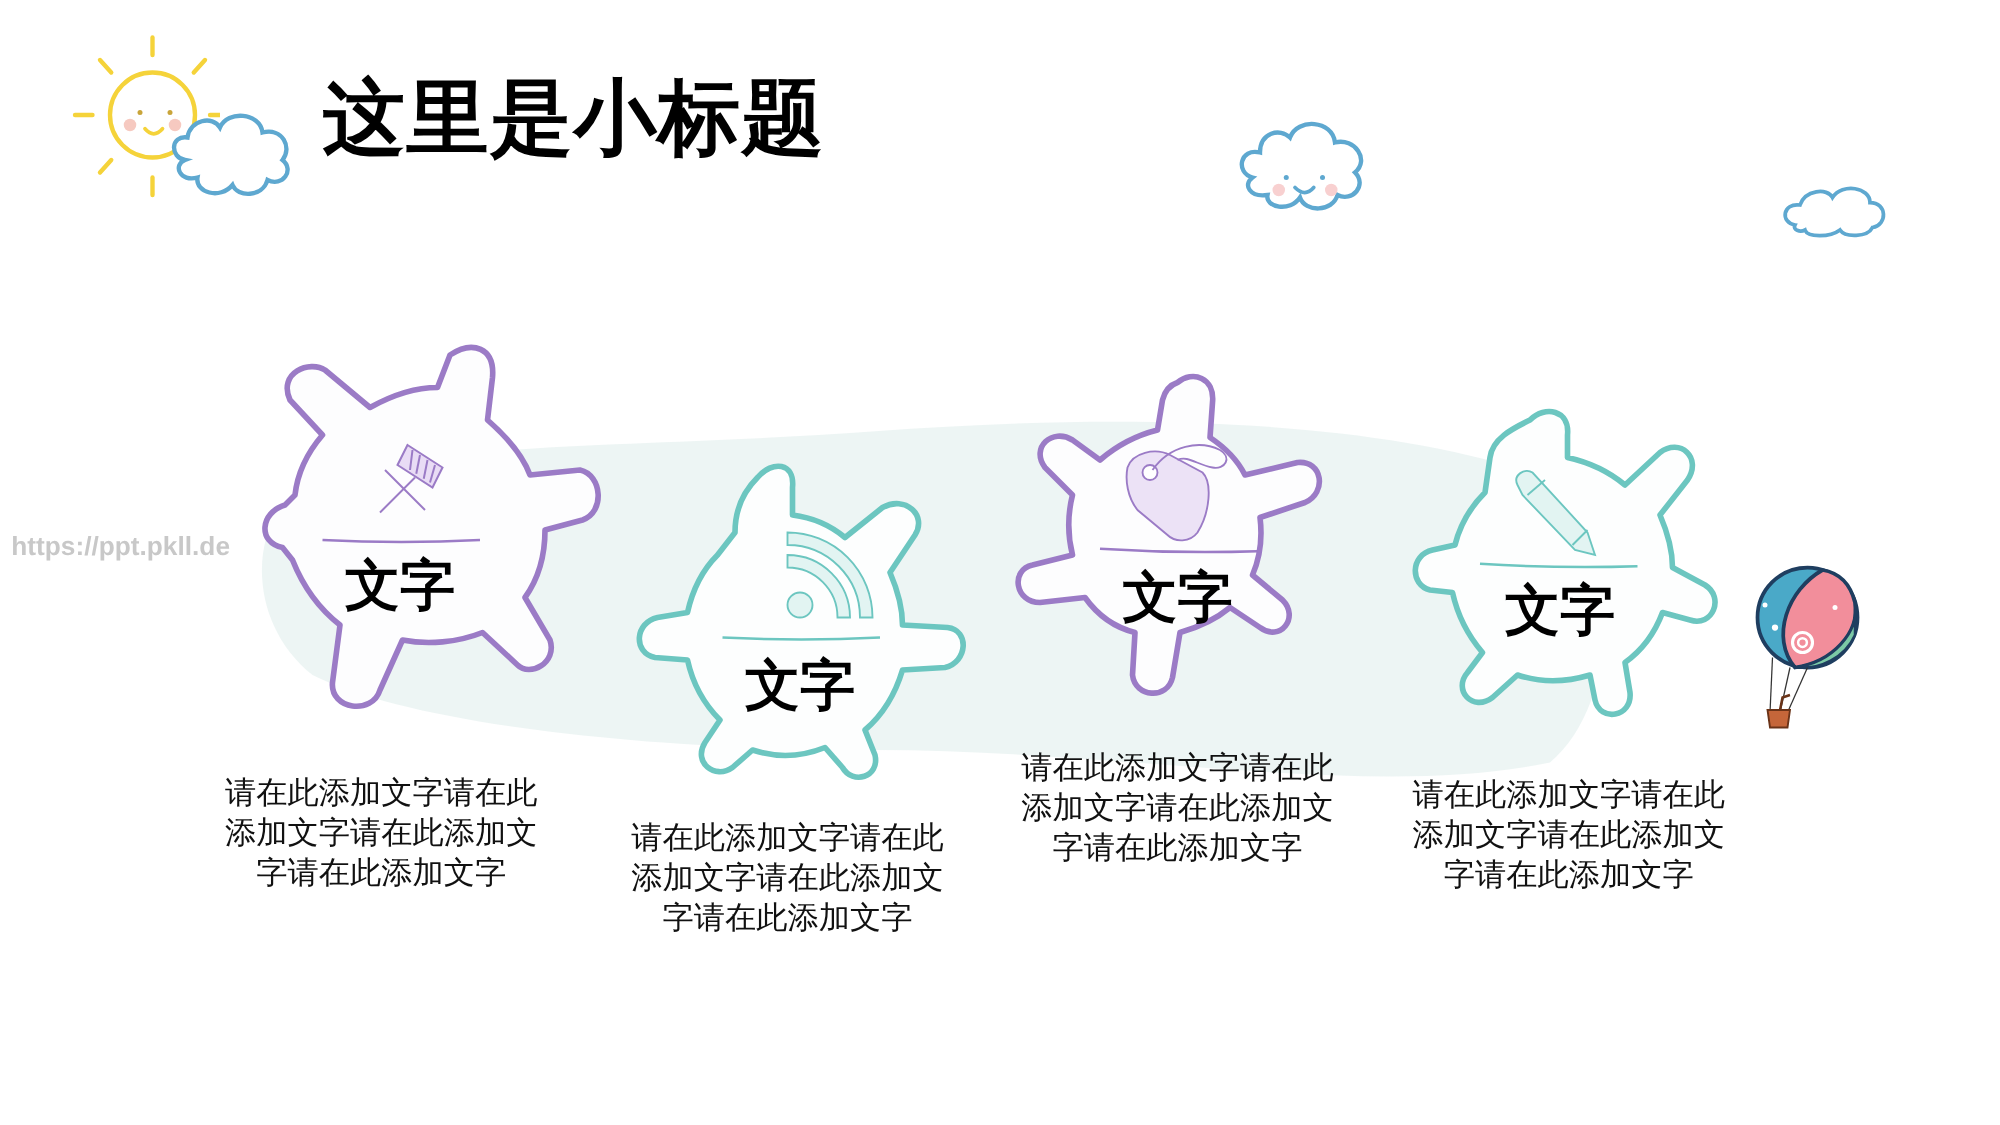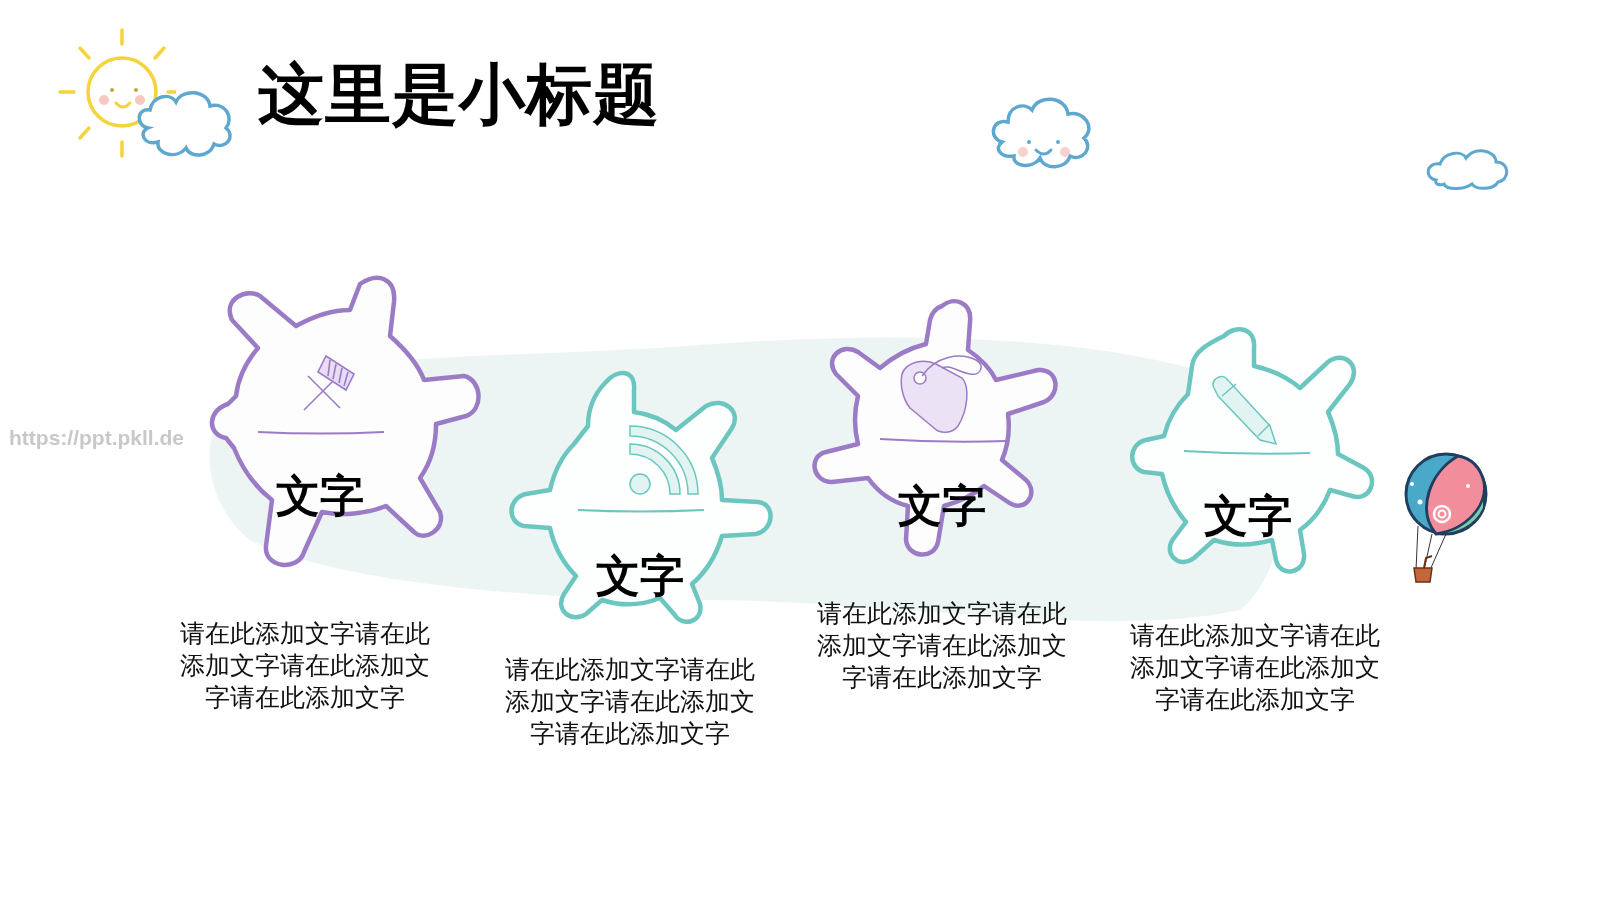--- a/index.html
+++ b/index.html
@@ -15,21 +15,21 @@
     }
     .watermark {
       position: absolute; left: 9px; top: 426px;
       font-family: Liberation Sans, sans-serif; font-size: 21px; color: #c8c8c8;
       font-weight: bold; letter-spacing: 0px;
     }
     .gear { position: absolute; }
     .gear svg { position: absolute; left: 0; top: 0; overflow: visible; }
     .gear-label {
       position: absolute; font-size: 44px; font-weight: bold; color: #000;
-      width: 200px; text-align: center; line-height: 50px; margin-top: 27px;
+      width: 200px; text-align: center; line-height: 50px;
     }
     .desc {
       position: absolute; width: 300px; text-align: center;
       font-size: 25px; line-height: 32px; color: #111;
       font-family: "DejaVu Sans", sans-serif;
     }
   </style>
 </head>
 <body>
 

